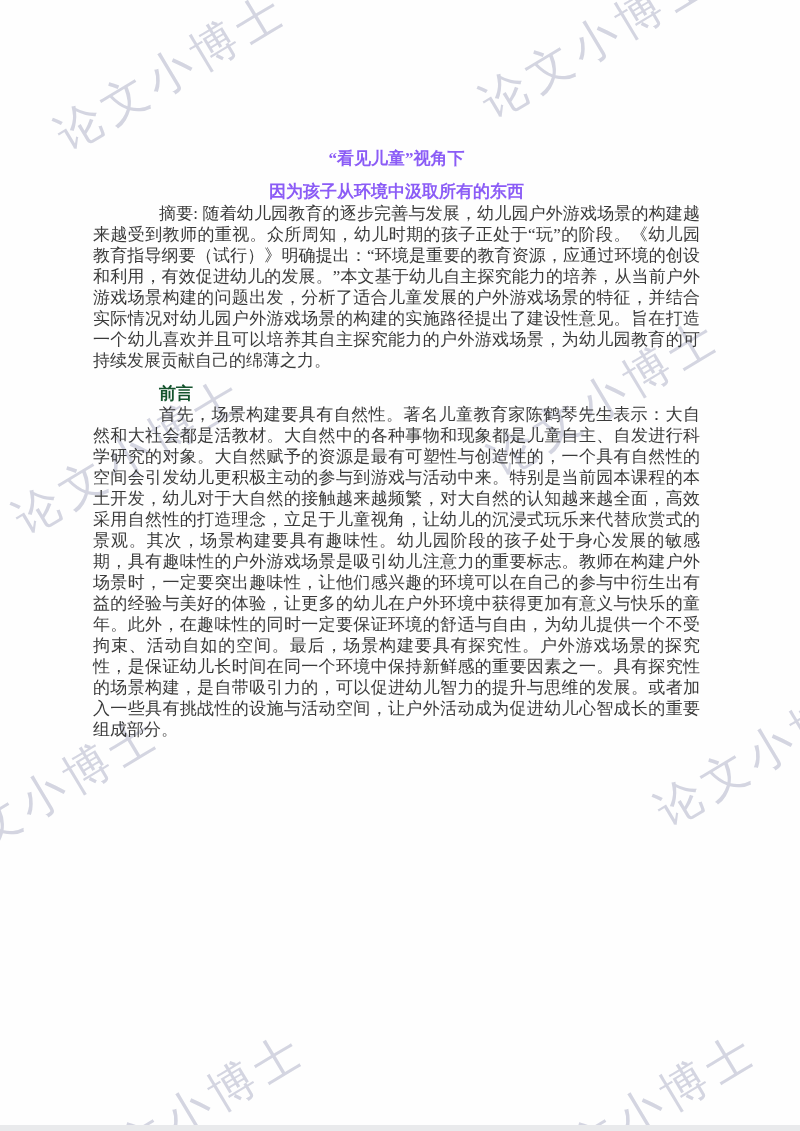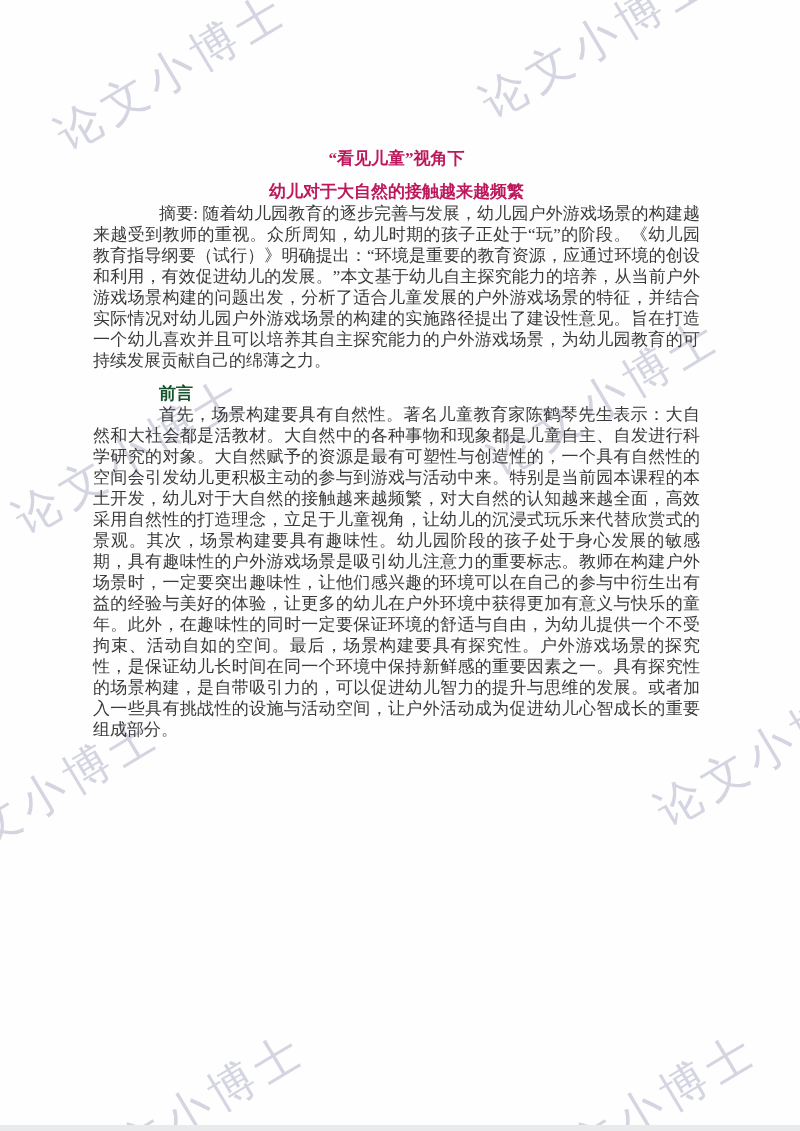--- a/index.html
+++ b/index.html
@@ -30,21 +30,21 @@
   .wm6{left:772px;top:748px;}
   .wm7{left:190px;top:1112px;}
   .wm8{left:642px;top:1112px;}
   
   .content{
     position:absolute;left:93px;top:0;width:607px;z-index:1;
     font-size:17px;line-height:21px;
   }
   .doc-title{
     margin:0;text-align:center;font-size:17px;line-height:22px;
-    font-weight:bold;color:#be185d;
+    font-weight:bold;color:#8b5cf6;
   }
   .doc-title.line1{margin-top:148px;}
   .doc-title.line2{margin-top:11px;}
   p.body-para{
     margin:0;text-align:justify;text-indent:66px;
     word-break:break-all;
   }
   .para-abstract{margin-top:39px;}
   .para-keywords{margin-top:16px;font-weight:bold;text-indent:66px;margin-bottom:0;}
   .sec-heading{
@@ -75,21 +75,21 @@
     <span class="wm wm4">论文小博士</span>
     <span class="wm wm5">论文小博士</span>
     <span class="wm wm6">论文小博士</span>
     <span class="wm wm7">论文小博士</span>
     <span class="wm wm8">论文小博士</span>
   </div>
 
   <div class="content">
 
     <h1 class="doc-title line1">“看见儿童”视角下</h1>
-    <h1 class="doc-title line2">幼儿对于大自然的接触越来越频繁</h1>
+    <h1 class="doc-title line2">因为孩子从环境中汲取所有的东西</h1>
 
     <p class="body-para para-abstract"><span class="bold">摘要: </span><span>随着幼儿园教育的逐步完善与发展，幼儿园户外游戏场景的构建越来越受到教师的重视。众所周知，幼儿时期的孩子正处于“玩”的阶段。《幼儿园教育指导纲要（试行）》明确提出：“环境是重要的教育资源，应通过环境的创设和利用，有效促进幼儿的发展。”本文基于幼儿自主探究能力的培养，从当前户外游戏场景构建的问题出发，分析了适合儿童发展的户外游戏场景的特征，并结合实际情况对幼儿园户外游戏场景的构建的实施路径提出了建设性意见。旨在打造一个幼儿喜欢并且可以培养其自主探究能力的户外游戏场景，为幼儿园教育的可持续发展贡献自己的绵薄之力。</span></p>
 
 
     <h2 class="sec-heading h-preface">前言</h2>
 
 
 
 
     <p class="body-para para-s1-b">首先，场景构建要具有自然性。著名儿童教育家陈鹤琴先生表示：大自然和大社会都是活教材。大自然中的各种事物和现象都是儿童自主、自发进行科学研究的对象。大自然赋予的资源是最有可塑性与创造性的，一个具有自然性的空间会引发幼儿更积极主动的参与到游戏与活动中来。特别是当前园本课程的本土开发，幼儿对于大自然的接触越来越频繁，对大自然的认知越来越全面，高效采用自然性的打造理念，立足于儿童视角，让幼儿的沉浸式玩乐来代替欣赏式的景观。其次，场景构建要具有趣味性。幼儿园阶段的孩子处于身心发展的敏感期，具有趣味性的户外游戏场景是吸引幼儿注意力的重要标志。教师在构建户外场景时，一定要突出趣味性，让他们感兴趣的环境可以在自己的参与中衍生出有益的经验与美好的体验，让更多的幼儿在户外环境中获得更加有意义与快乐的童年。此外，在趣味性的同时一定要保证环境的舒适与自由，为幼儿提供一个不受拘束、活动自如的空间。最后，场景构建要具有探究性。户外游戏场景的探究性，是保证幼儿长时间在同一个环境中保持新鲜感的重要因素之一。具有探究性的场景构建，是自带吸引力的，可以促进幼儿智力的提升与思维的发展。或者加入一些具有挑战性的设施与活动空间，让户外活动成为促进幼儿心智成长的重要组成部分。</p>

